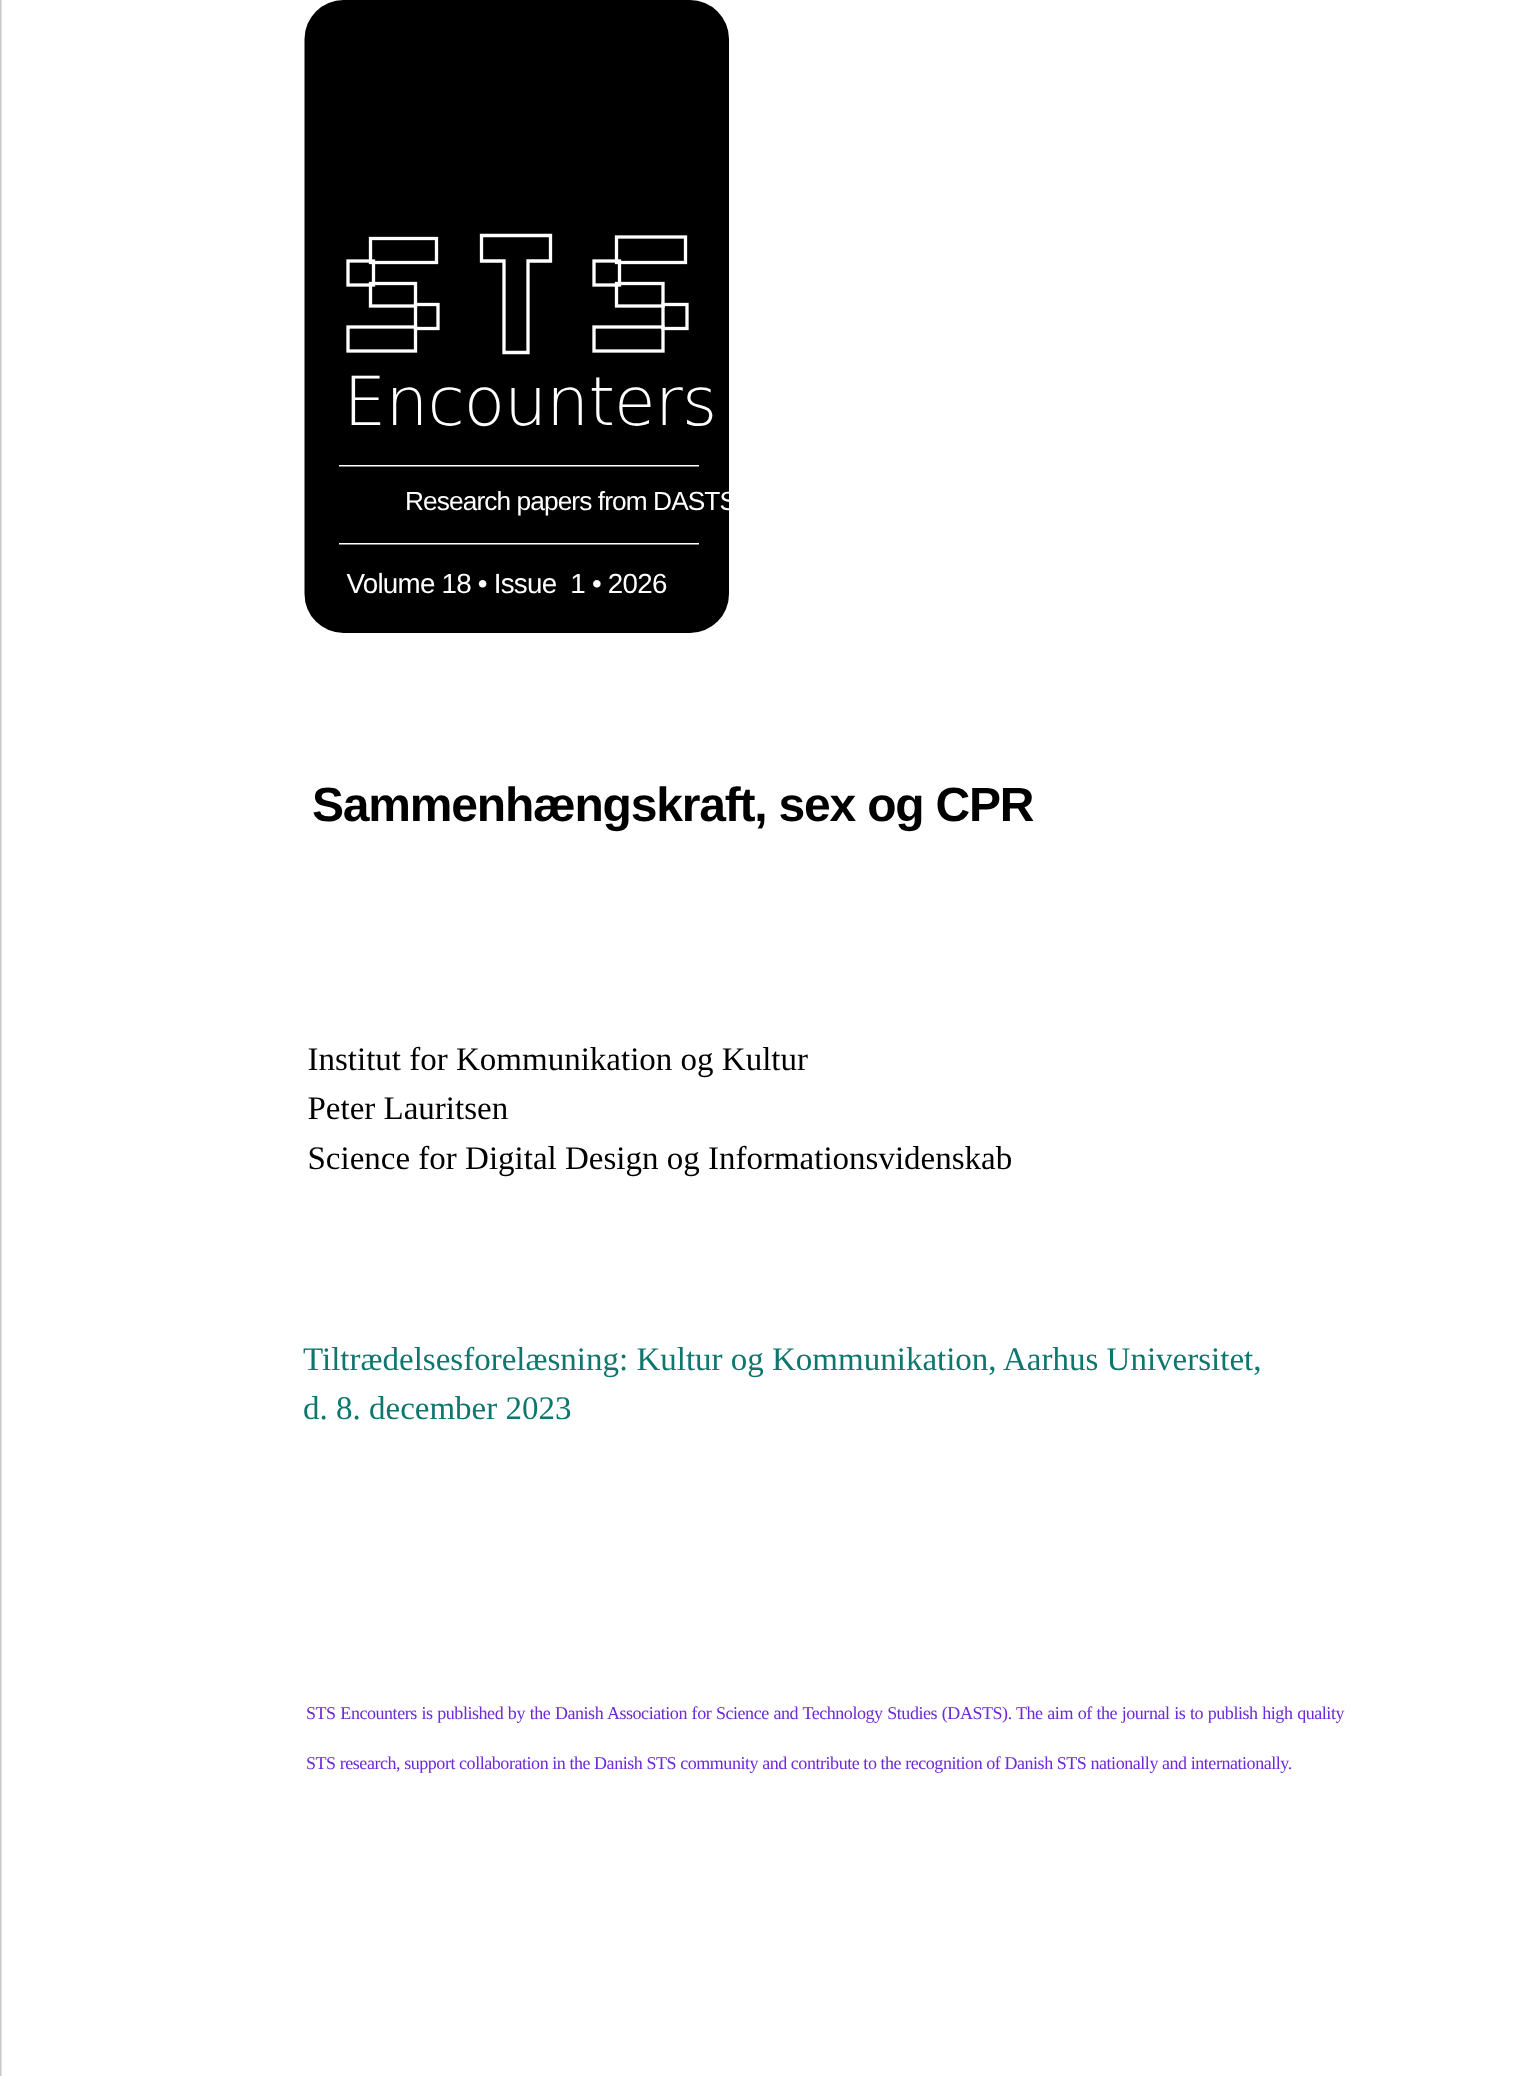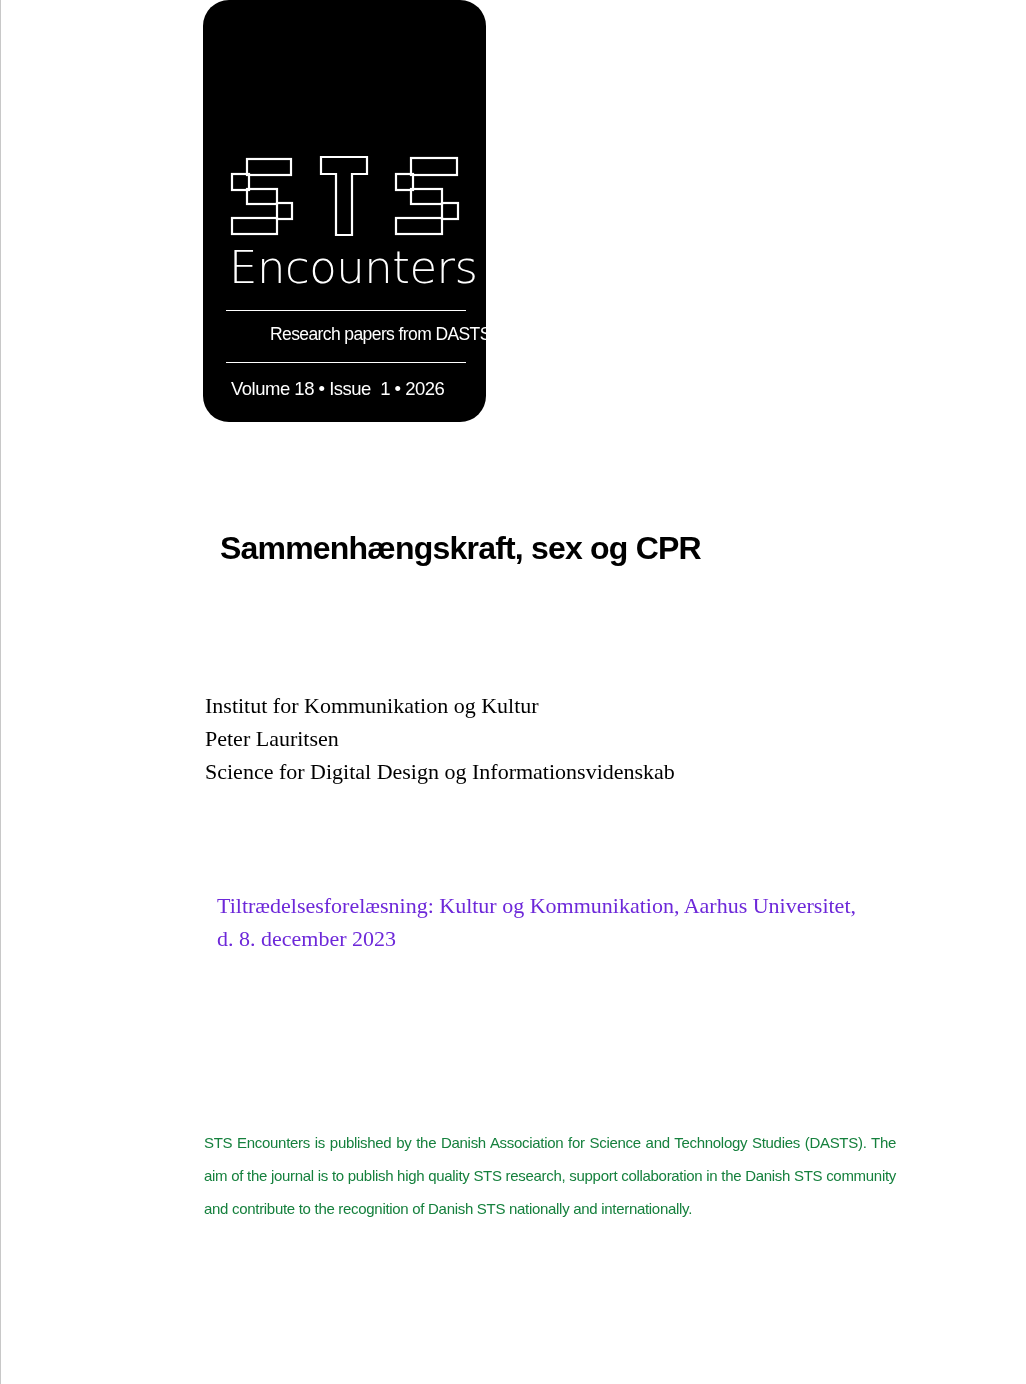--- a/index.html
+++ b/index.html
@@ -69,56 +69,56 @@
       color: #ffffff;
       font-family: Liberation Sans, sans-serif;
       font-size: 18.5px;
       letter-spacing: -0.5px;
       white-space: pre;
     }
     .article-title {
       position: absolute;
       left: 203px;
       top: 514px;
-      margin: 16px;
+      margin: 4px;
       color: #000000;
       font-family: "Liberation Sans", sans-serif;
       font-weight: bold;
       font-size: 32px;
       letter-spacing: -0.8px;
       white-space: nowrap;
     }
     .author-block {
       position: absolute;
       left: 204px;
       top: 689px;
       color: #000000;
       font-family: "Liberation Serif", serif;
       font-size: 22px;
       line-height: 33px;
     }
     .author-block div { white-space: nowrap; }
     .lecture-note {
       position: absolute;
-      left: 216px;
+      left: 201px;
       top: 889px;
       width: 640px;
-      color: #6d28d9;
+      color: #0f766e;
       font-family: "Liberation Serif", serif;
       font-size: 22px;
       line-height: 33px;
     }
     .footer-note {
       position: absolute;
       left: 203px;
       top: 1126px;
       width: 692px;
-      color: #15803d;
-      font-family: Liberation Sans, sans-serif;
-      font-size: 15px;
+      color: #6d28d9;
+      font-family: Liberation Serif, serif;
+      font-size: 12px;
       letter-spacing: -0.3px;
       line-height: 33px;
       text-align: justify;
     }
   </style>
 </head>
 <body>
 
 <div class="cover-box">
   <svg class="logo-svg" width="283" height="260" viewBox="0 0 283 260" xmlns="http://www.w3.org/2000/svg">

